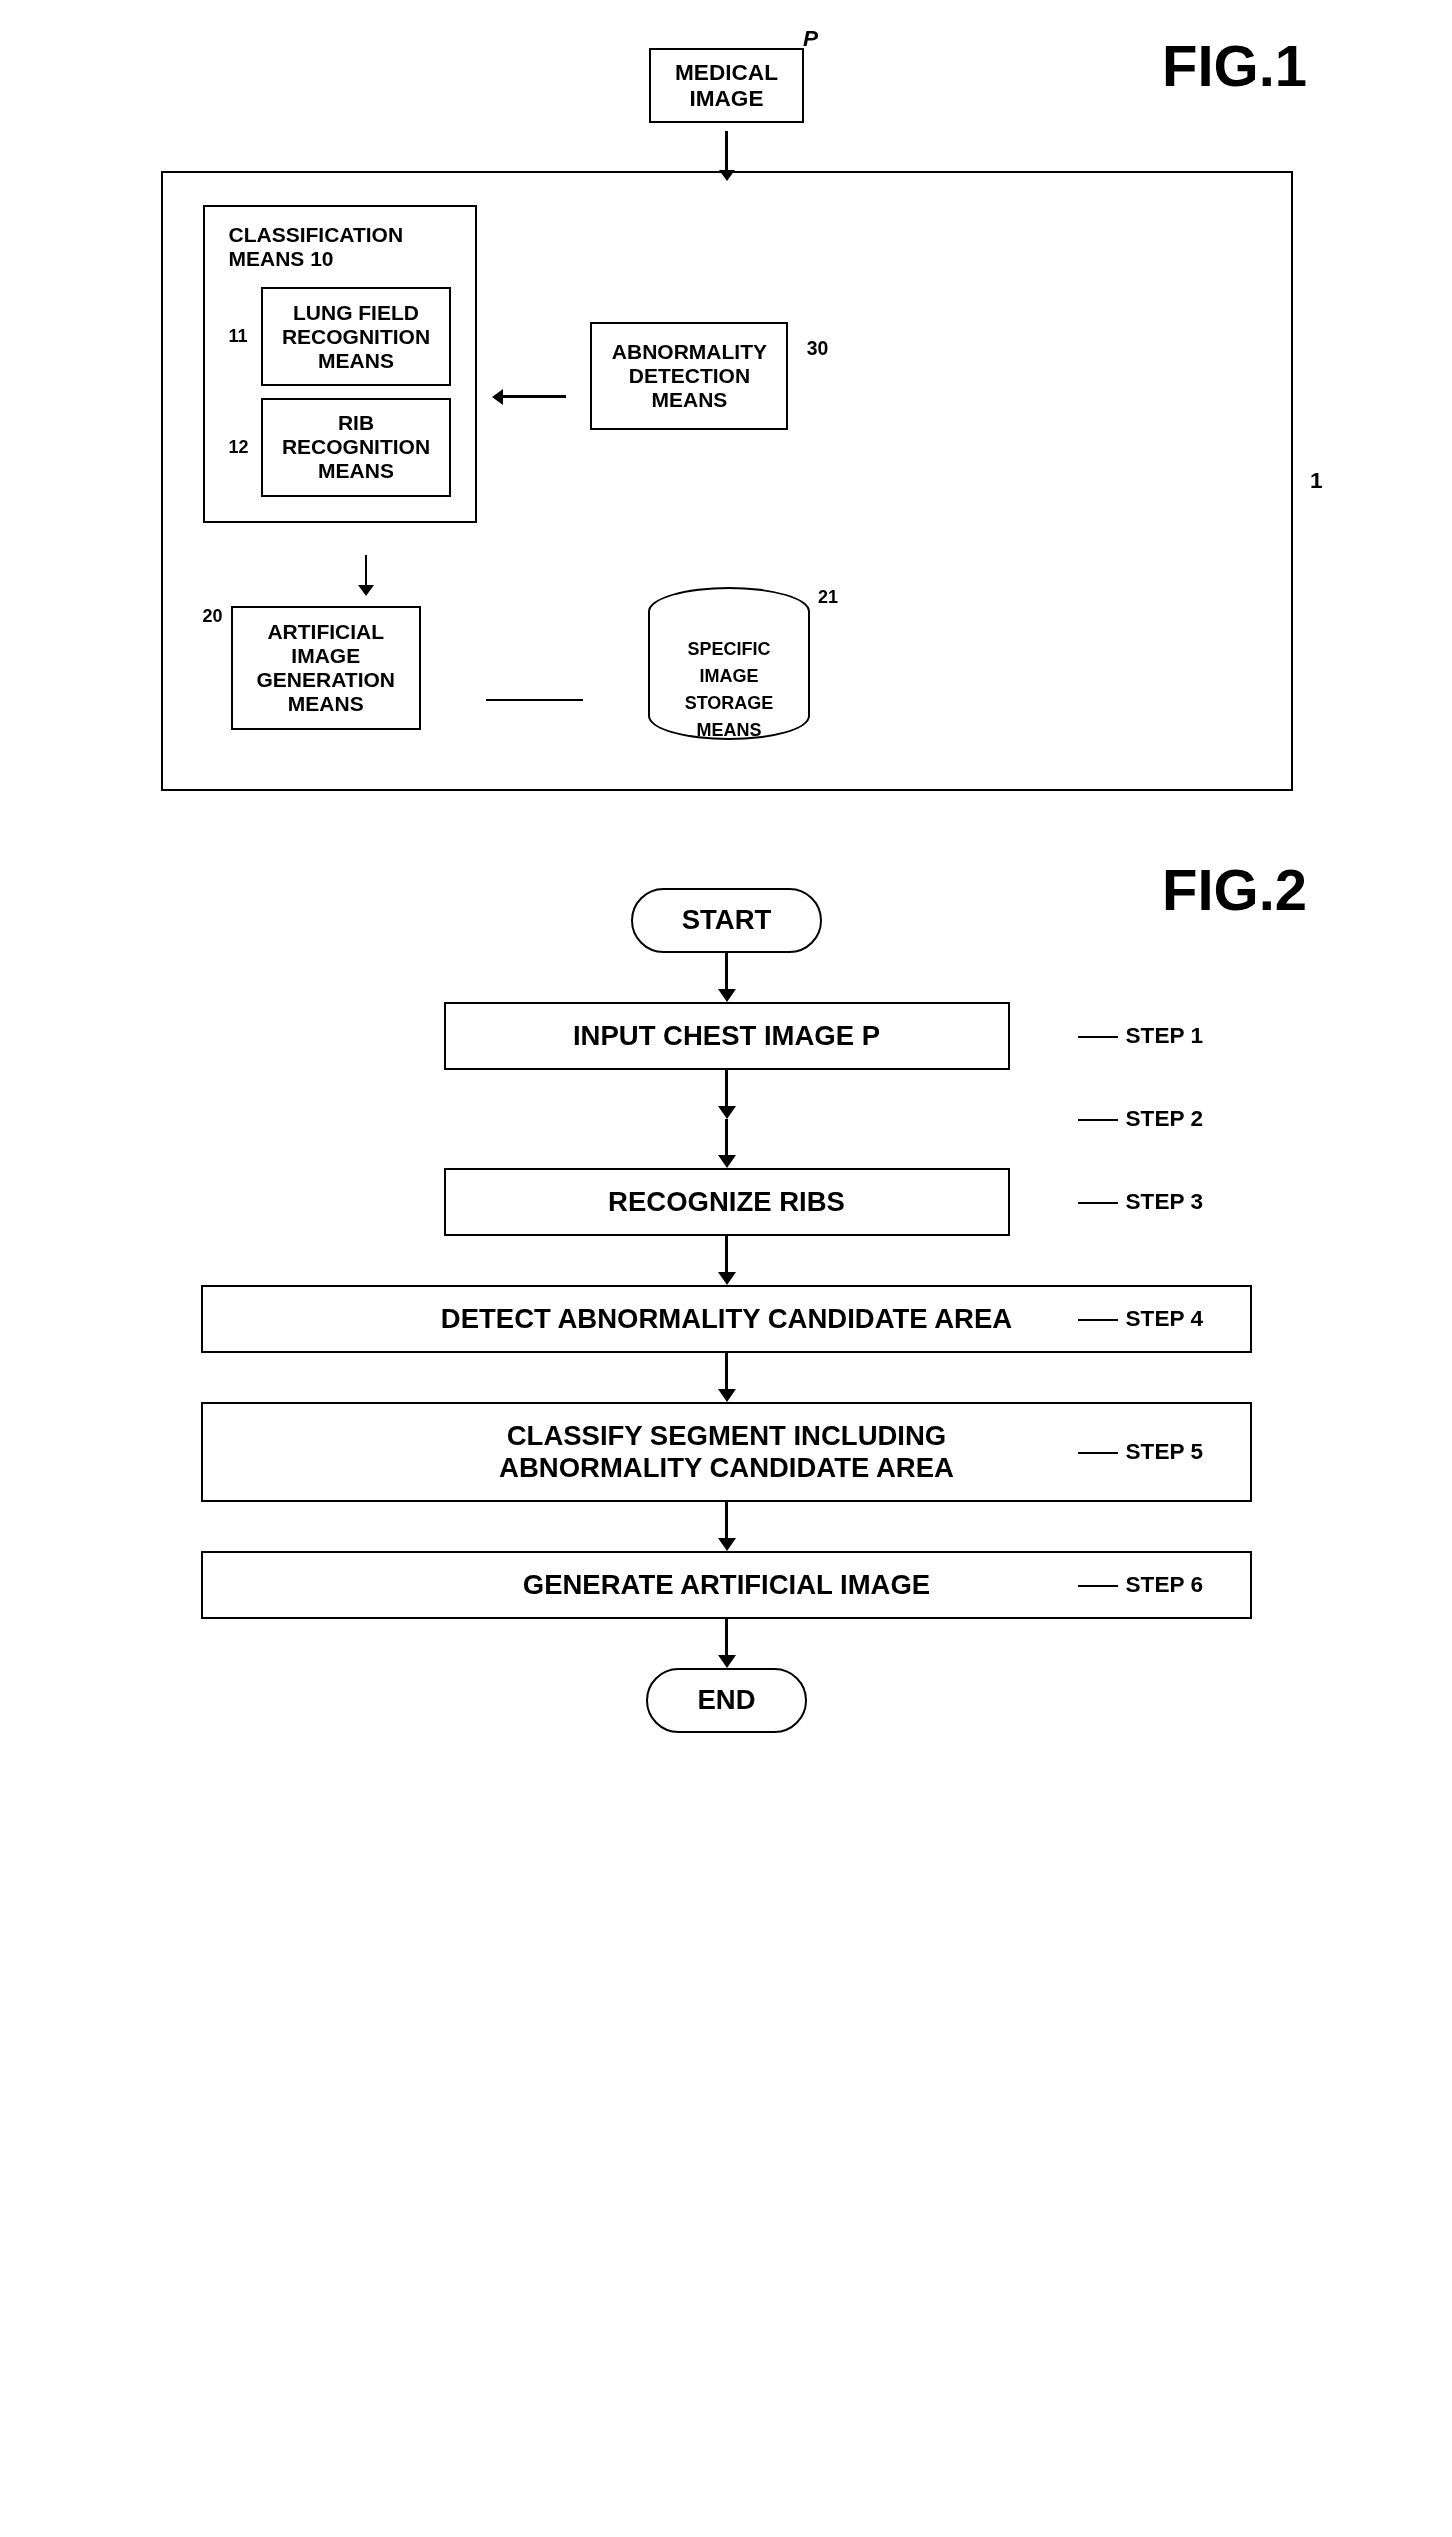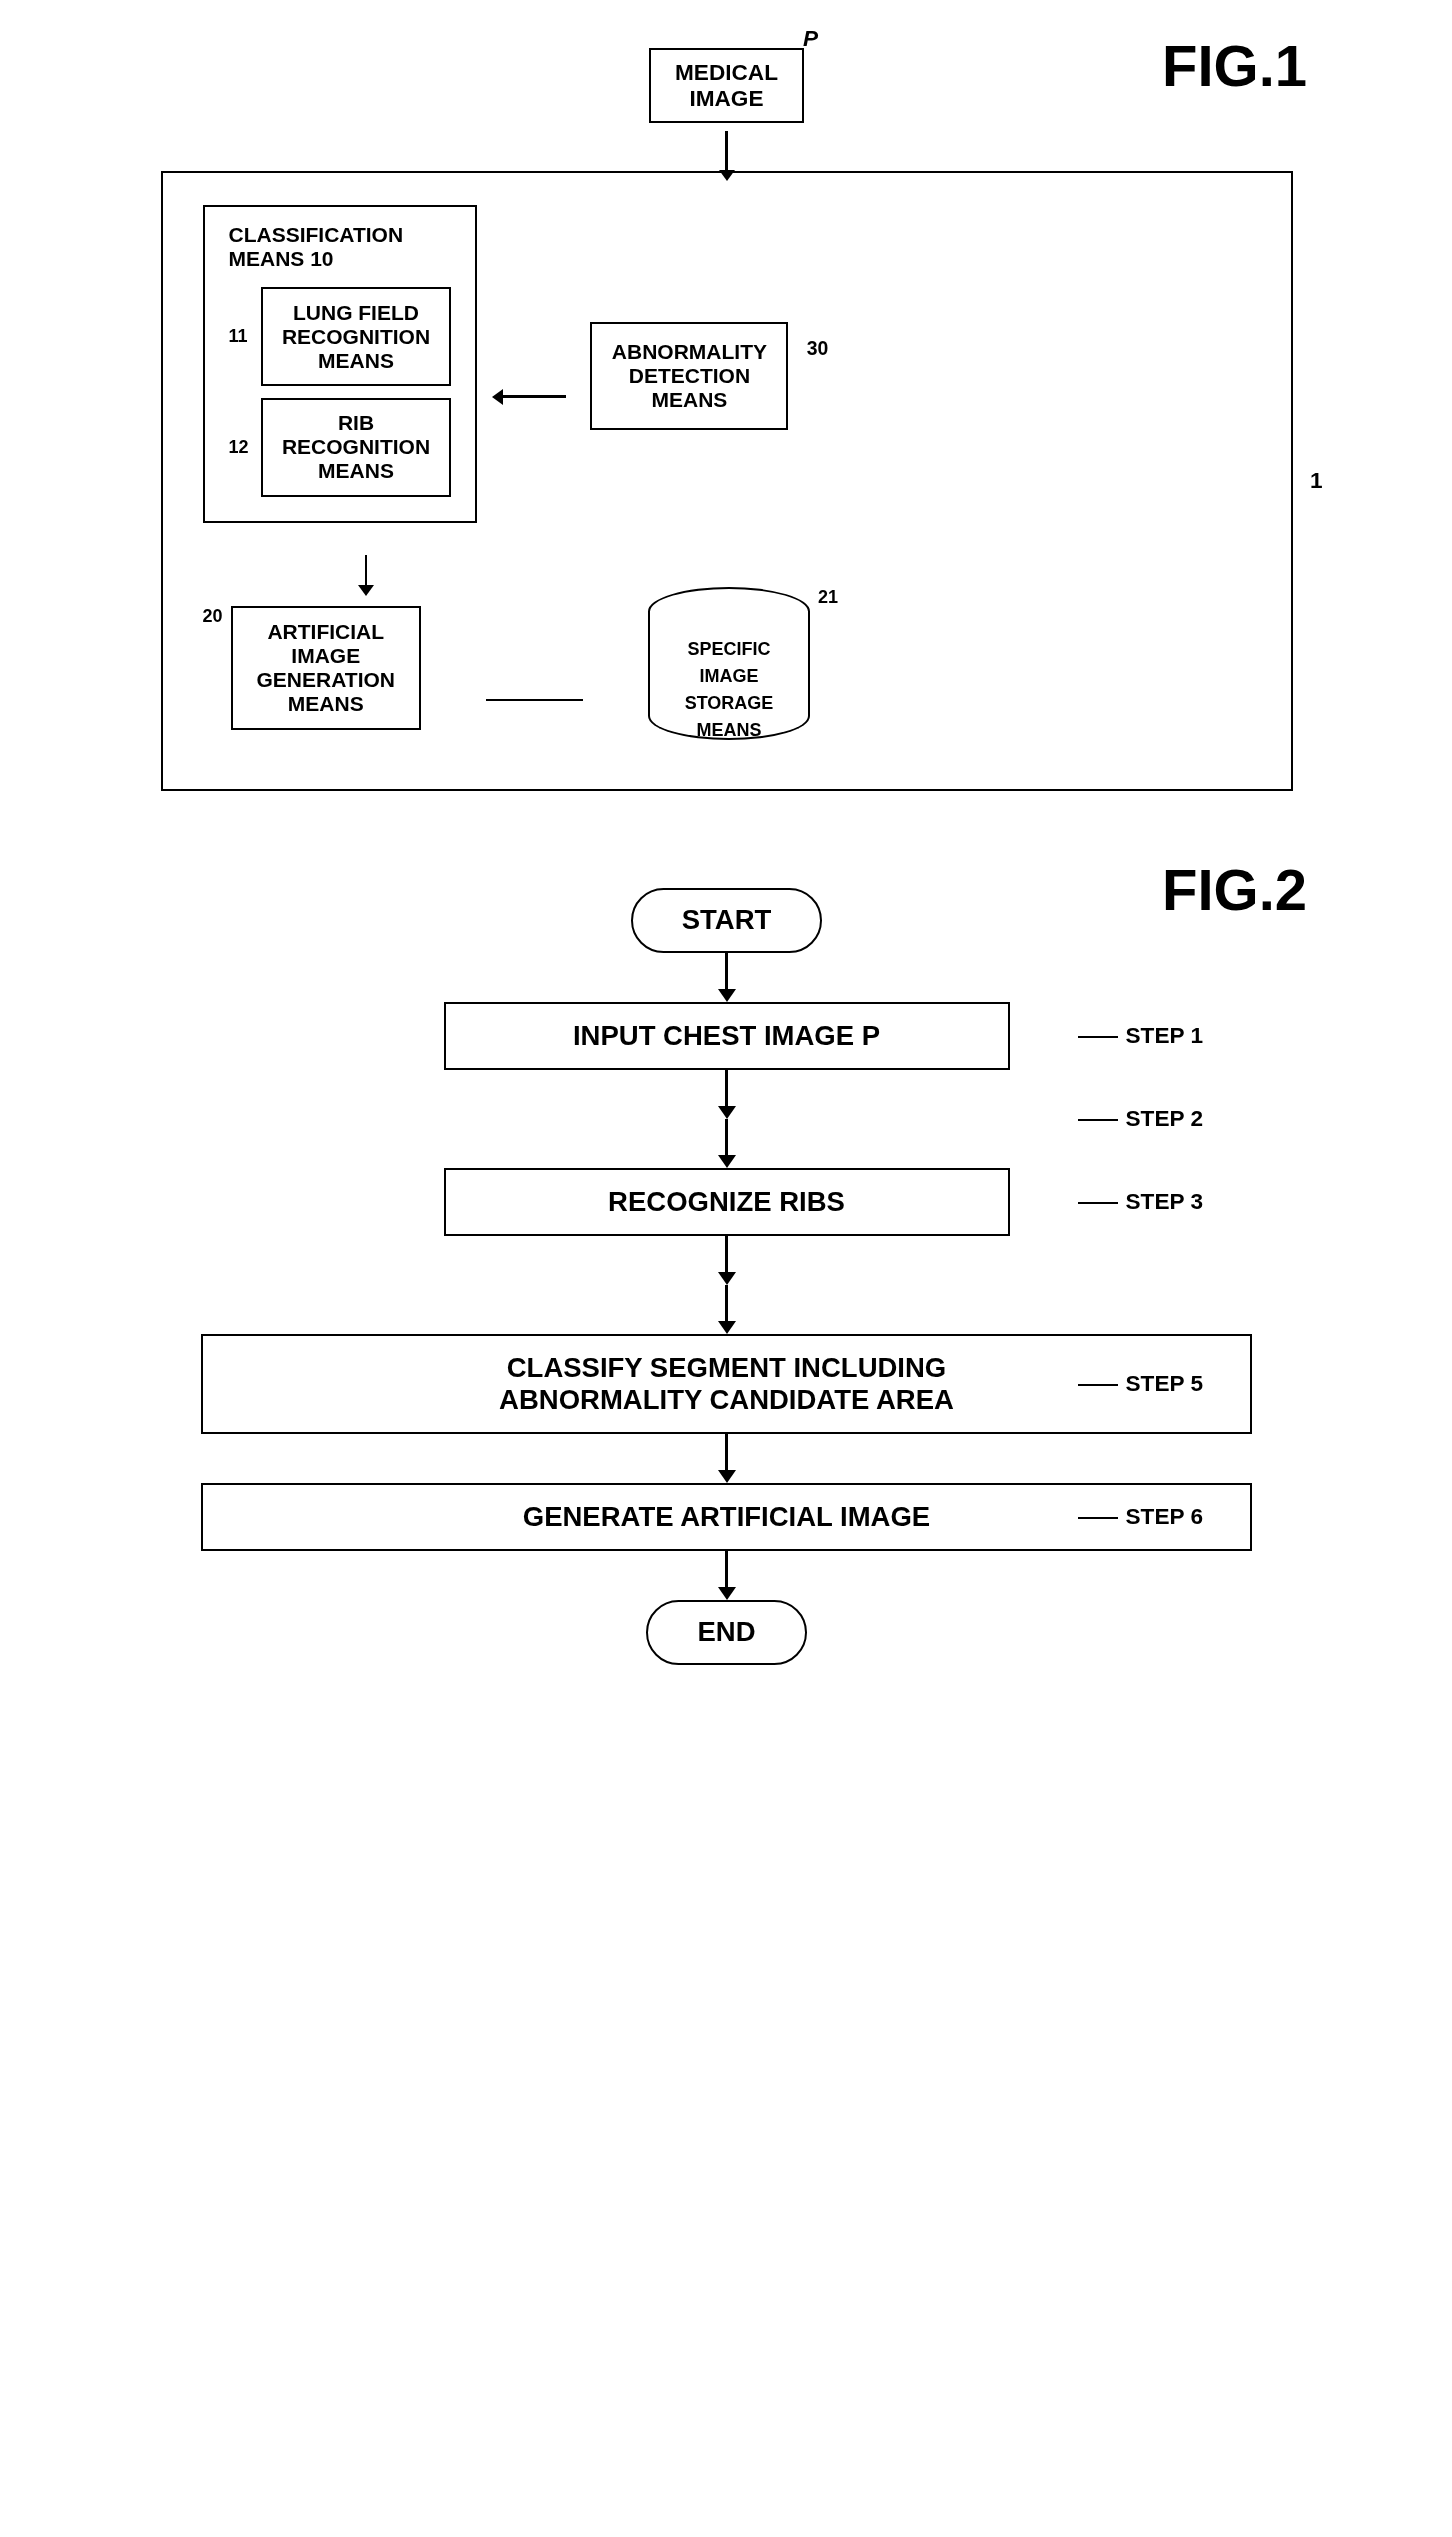--- a/index.html
+++ b/index.html
@@ -479,20 +479,26 @@
         <span>RECOGNIZE RIBS</span>
       </div>
       <span class="step-label">STEP 3</span>
     </div>
 
     <div class="flow-arrow">
       <div class="flow-arrow-line"></div>
       <div class="flow-arrow-head"></div>
     </div>
 
+    <div class="step-row">
+      <div class="process-box-wide">
+        <span>DETECT ABNORMALITY CANDIDATE AREA</span>
+      </div>
+      <span class="step-label">STEP 4</span>
+    </div>
 
     <div class="flow-arrow">
       <div class="flow-arrow-line"></div>
       <div class="flow-arrow-head"></div>
     </div>
 
     <div class="step-row">
       <div class="process-box-wide">
         <span style="white-space:pre-line;">CLASSIFY SEGMENT INCLUDING
 ABNORMALITY CANDIDATE AREA</span>

